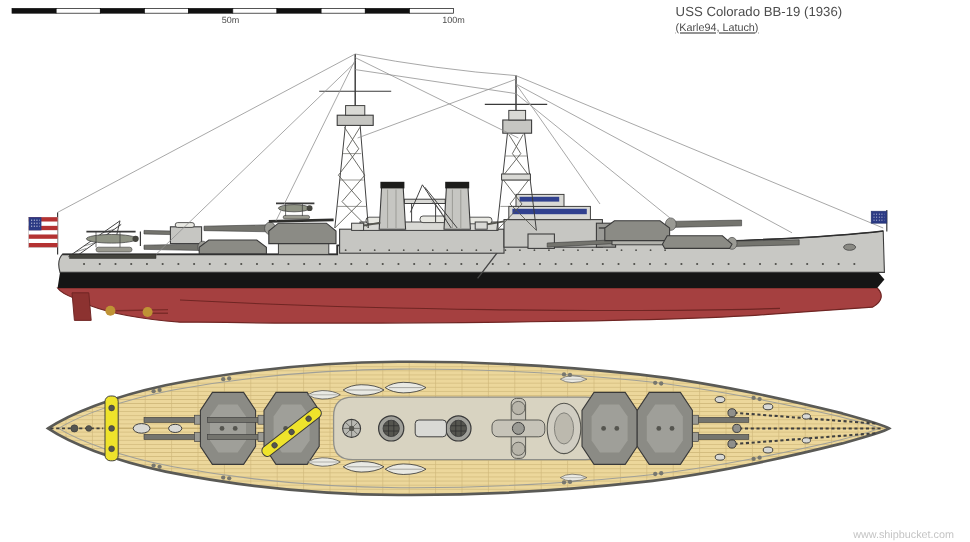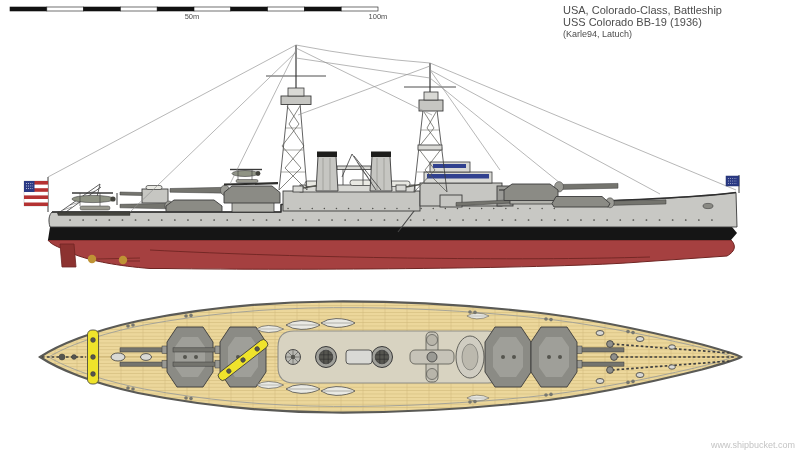--- a/index.html
+++ b/index.html
@@ -1,21 +1,21 @@
 <!DOCTYPE html>
 <html style="--background: #ffffff; --outline: #3a3a3a; --hull-gray: #c8c8c4; --casemate-gray: #bcbcb8; --superstructure: #c6c6c2; --superstructure-light: #d9d9d5; --boot-stripe: #151515; --hull-red: #a54040; --hull-red-dark: #6f2523; --deck-tan: #ecd79b; --plank-line: #c9b172; --deck-edge: #5a5a56; --platform-tan: #d8d3c1; --turret-gray: #8b8b85; --turret-light: #adada6; --catapult-yellow: #efe32b; --window-blue: #31418f; --flag-blue: #2b3a84; --flag-red: #b43232; --rigging: #8f8f8f; --bronze: #bf9335; --chain: #3f3f3f; --boat-white: #e9e9e3; --dark-fitting: #55554f; --text-color: #4d4d4d; --watermark: #c4c4c4;"><head>
 <meta charset="utf-8">
 <style>
   html,body{margin:0;padding:0;background:#fff;}
   #canvas{position:relative;width:808px;height:452px;background:var(--background,#fff);
           font-family:"Liberation Sans",sans-serif;overflow:hidden;}
   svg{position:absolute;left:0;top:0;}
   .title-block{position:absolute;left:563px;top:5px;color:var(--text-color,#4d4d4d);}
   .title-line{font-size:11px;line-height:11.5px;white-space:nowrap;}
-  .title-credit{font-size:9px;line-height:10px;margin-top:1px;white-space:nowrap;}
+  .title-credit{font-size:9px;line-height:10px;margin-top:1px;white-space:nowrap;text-decoration:underline;}
   .watermark{position:absolute;right:13px;top:440px;font-size:9px;color:var(--watermark,#c4c4c4);}
   .scale-label{font-size:7.5px;fill:var(--text-color,#444);}
   
   .sg  {fill:var(--superstructure);stroke:var(--outline);stroke-width:0.9;}
   .sgl {fill:var(--superstructure-light);stroke:var(--outline);stroke-width:0.8;}
   .tg  {fill:var(--turret-gray);stroke:var(--outline);stroke-width:0.9;}
   .ln  {stroke:var(--outline);stroke-width:0.8;fill:none;}
   .rig {stroke:var(--rigging);stroke-width:0.65;fill:none;}
   .boat{fill:var(--boat-white);stroke:var(--outline);stroke-width:0.7;}
   .yel {fill:var(--catapult-yellow);stroke:var(--outline);stroke-width:0.8;}
@@ -358,19 +358,18 @@
           <circle cx="475" cy="401.6" r="1.8"></circle>
       <circle cx="546" cy="395" r="1.8"></circle>
           <circle cx="551" cy="394.4" r="1.8"></circle>
       <circle cx="628" cy="382.4" r="1.8"></circle>
           <circle cx="633" cy="381.4" r="1.8"></circle>
     </g>
   </g>
 </svg>
 
   <div class="title-block">
-    <div class="title-line">USA, Colorado-Class, Battleship</div>
     <div class="title-line">USS Colorado BB-19 (1936)</div>
     <div class="title-credit">(Karle94, Latuch)</div>
   </div>
 
   <div class="watermark">www.shipbucket.com</div>
 </div>
 
 </body></html>

